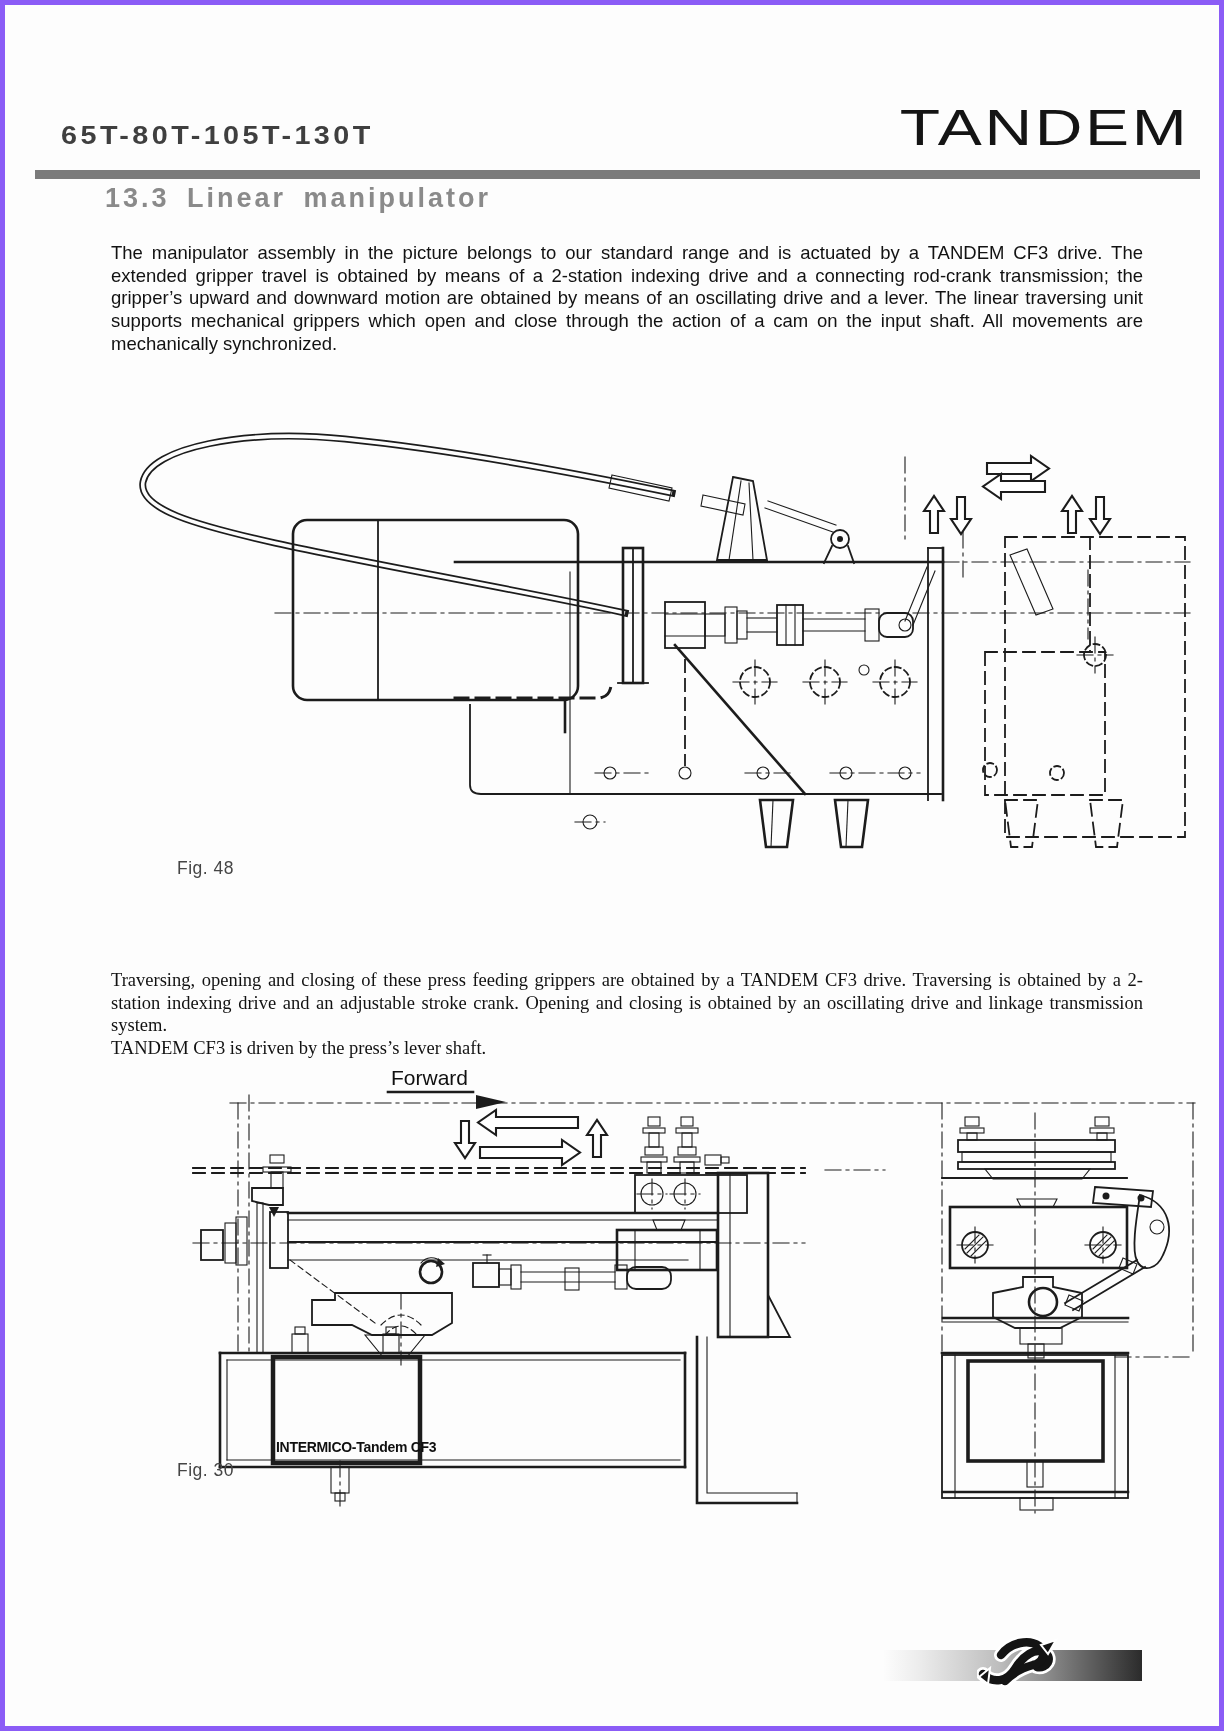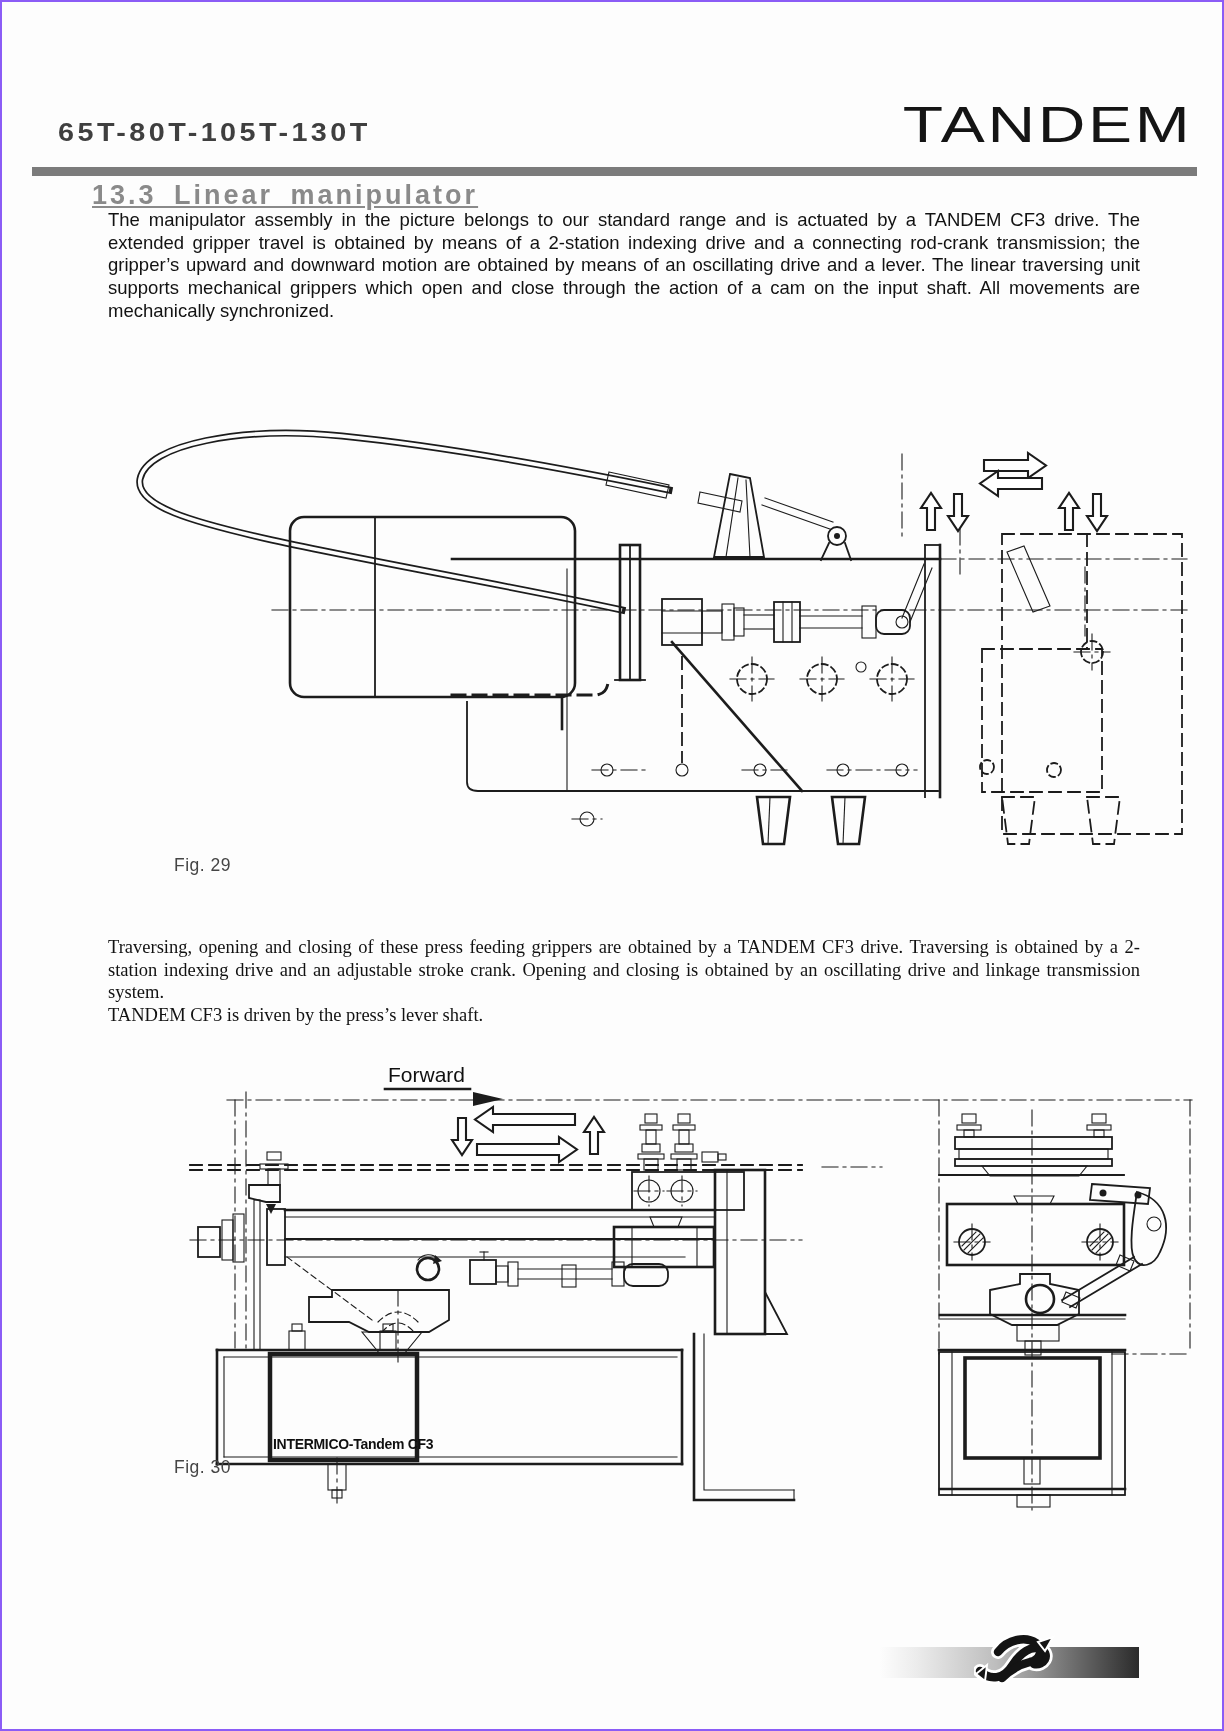--- a/index.html
+++ b/index.html
@@ -4,49 +4,49 @@
 <style>
   :root{
     --heading-gray:#8a8a8a;
     --divider-gray:#7b7b7b;
     --line-ink:#1c1c1c;
     --footer-dark:#2b2b2b;
   }
   html,body{margin:0;padding:0;background:#ffffff;}
   .page{
     position:relative;width:1224px;height:1731px;margin:0 auto;
-    background:#fdfdfd;border:2px solid #8b5cf6;box-sizing:border-box;
+    background:#fdfdfd;border:5px solid #8b5cf6;box-sizing:border-box;
     font-family:"Liberation Sans", sans-serif;color:#161616;
   }
   
   .model-range{
     position:absolute;left:56px;top:116px;
     font-size:25px;font-weight:bold;color:#3f3f3f;letter-spacing:3px;
     transform:scaleX(1.15);transform-origin:left center;white-space:nowrap;
   }
   .brand{
     position:absolute;right:30px;top:94px;
     font-size:50px;font-weight:normal;color:#141414;letter-spacing:2px;
     transform:scaleX(1.32);transform-origin:right center;white-space:nowrap;
   }
   .header-divider{
     position:absolute;left:30px;top:165px;width:1165px;height:9px;
     background:var(--divider-gray);
   }
   
   .section-heading{
-    position:absolute;left:90px;
+    position:absolute;left:100px;
     font-size:27px;font-weight:bold;color:var(--heading-gray);
-    letter-spacing:3px;word-spacing:7px;white-space:nowrap;text-decoration:underline;
+    letter-spacing:3px;word-spacing:7px;white-space:nowrap;
   }
   .heading-133{top:178px;}
   .heading-134{top:901px;}
   .body-copy{
     position:absolute;left:106px;width:1032px;
-    font-size:18.5px;line-height:22.7px;color:#121212;
+    font-size:18.5px;line-height:22.7px;color:#121212;margin-top:30px;
   }
   .copy-133{top:207px;}
   .copy-134{top:934px;font-family:Liberation Serif, serif;}
   .body-copy p{margin:0;}
   .body-copy p.justified{text-align:justify;}
   
   .figure{position:absolute;}
   .fig29{left:100px;top:372px;width:1105px;height:495px;}
   .fig30{left:180px;top:1050px;width:1024px;height:462px;}
   .fig-caption{
@@ -208,21 +208,21 @@
 
     <g>
       <polygon class="oarrow" points="882,86 926,86 926,79 944,91.5 926,104 926,97 882,97"></polygon>
       <polygon class="oarrow" points="940,104 896,104 896,97 878,109.5 896,122 896,115 940,115"></polygon>
       <polygon class="oarrow" points="825,156 825,134 819,134 829,119 839,134 833,134 833,156"></polygon>
       <polygon class="oarrow" points="852,120 852,142 846,142 856,157 866,142 860,142 860,120"></polygon>
       <polygon class="oarrow" points="963,156 963,134 957,134 967,119 977,134 971,134 971,156"></polygon>
       <polygon class="oarrow" points="991,120 991,142 985,142 995,157 1005,142 999,142 999,120"></polygon>
     </g>
   </svg>
-  <div class="fig-caption caption-29">Fig. 29</div>
+  <div class="fig-caption caption-29">Fig. 48</div>
 
   <div class="body-copy copy-134">
     <p class="justified">Traversing, opening and closing of these press feeding grippers are obtained by a TANDEM CF3 drive. Traversing is obtained by a 2-station indexing drive and an adjustable stroke crank. Opening and closing is obtained by an oscillating drive and linkage transmission system.</p>
     <p>TANDEM CF3 is driven by the press’s lever shaft.</p>
   </div>
 
   <svg class="figure fig30" viewBox="0 0 1024 462">
 
     <g>
       <line class="ink dashdot" x1="45" y1="48" x2="1010" y2="48"></line>

